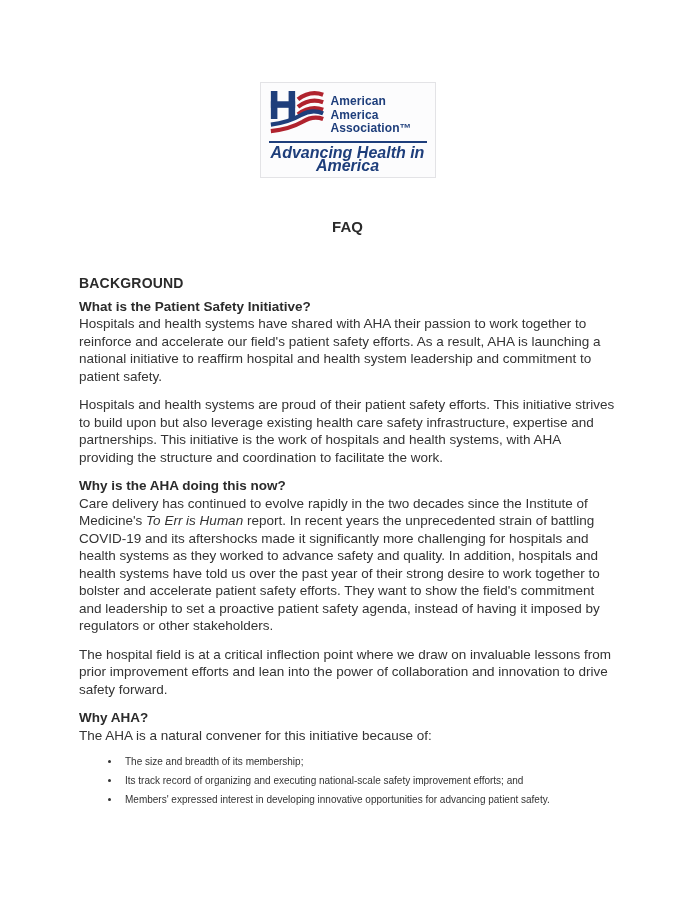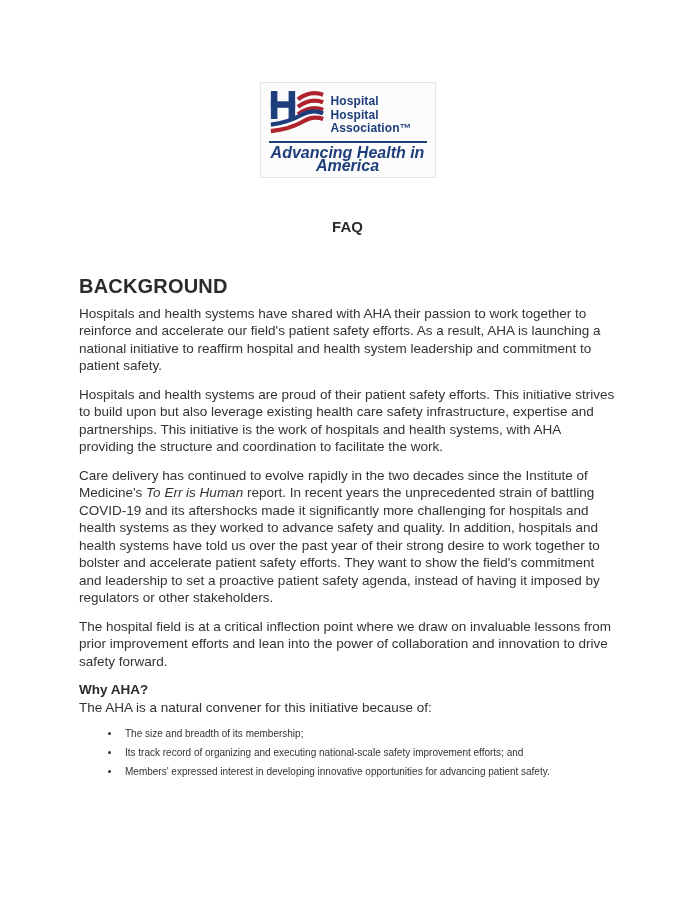--- a/index.html
+++ b/index.html
@@ -39,21 +39,21 @@
   
   .title {
     margin-top: 38px; text-align: center;
     font-weight: 700; font-size: 15px; line-height: 21px;
     color: #2b2b2b;
   }
 
   
   .bg-heading {
     margin: 38px 0 7px 0;
-    font-size: 20px; font-weight: 700; color: #2b2b2b;
+    font-size: 14px; font-weight: 700; color: #2b2b2b;
     letter-spacing: 0.2px;
   }
   h3.q-heading {
     margin: 0; font-size: 13.5px; line-height: 17.5px;
     font-weight: 700; color: #2b2b2b;
   }
   h3.mt-sm { margin-top: 5px; }
   p {
     margin: 0 0 11px 0;
     font-size: 13.5px; line-height: 17.5px;
@@ -87,41 +87,43 @@
           <rect x="2" y="12" width="26" height="7" fill="#1e3e7b"></rect>
 
           <path d="M31,10 Q44,0 58,5" stroke="#b0232e" stroke-width="4.5" fill="none"></path>
           <path d="M31,18 Q44,8 58,13" stroke="#b0232e" stroke-width="4.5" fill="none"></path>
           <path d="M31,26 Q44,16 58,21" stroke="#b0232e" stroke-width="4.5" fill="none"></path>
 
           <path d="M2,37 Q20,35 34,27 Q46,20 58,25" stroke="#1e3e7b" stroke-width="4.5" fill="none"></path>
           <path d="M2,44 Q22,42 36,34 Q47,27 58,31" stroke="#b0232e" stroke-width="4.5" fill="none"></path>
         </svg>
         <div class="logo-name">
-          <div>Hospital Hospital</div>
+          <div>American America</div>
           <div>Association™</div>
         </div>
       </div>
       <div class="logo-divider"></div>
       <div class="logo-tagline">Advancing Health in America</div>
     </div>
   </div>
 
   <div class="title">
     <div>FAQ</div>
   </div>
 
   <div class="bg-heading">BACKGROUND</div>
 
   <div class="section">
+    <h3 class="q-heading">What is the Patient Safety Initiative?</h3>
     <p>Hospitals and health systems have shared with AHA their passion to work together to reinforce and accelerate our field's patient safety efforts. As a result, AHA is launching a national initiative to reaffirm hospital and health system leadership and commitment to patient safety.</p>
     <p>Hospitals and health systems are proud of their patient safety efforts. This initiative strives to build upon but also leverage existing health care safety infrastructure, expertise and partnerships. This initiative is the work of hospitals and health systems, with AHA providing the structure and coordination to facilitate the work.</p>
   </div>
 
   <div class="section">
+    <h3 class="q-heading">Why is the AHA doing this now?</h3>
     <p><span>Care delivery has continued to evolve rapidly in the two decades since the Institute of Medicine's </span><span class="it">To Err is Human</span><span> report. In recent years the unprecedented strain of battling COVID-19 and its aftershocks made it significantly more challenging for hospitals and health systems as they worked to advance safety and quality. In addition, hospitals and health systems have told us over the past year of their strong desire to work together to bolster and accelerate patient safety efforts. They want to show the field's commitment and leadership to set a proactive patient safety agenda, instead of having it imposed by regulators or other stakeholders.</span></p>
     <p class="gap-lg">The hospital field is at a critical inflection point where we draw on invaluable lessons from prior improvement efforts and lean into the power of collaboration and innovation to drive safety forward.</p>
   </div>
 
   <div class="section">
     <h3 class="q-heading mt-sm">Why AHA?</h3>
     <p class="no-bottom">The AHA is a natural convener for this initiative because of:</p>
     <ul class="bullets">
       <li>The size and breadth of its membership;</li>
       <li>Its track record of organizing and executing national-scale safety improvement efforts; and</li>

